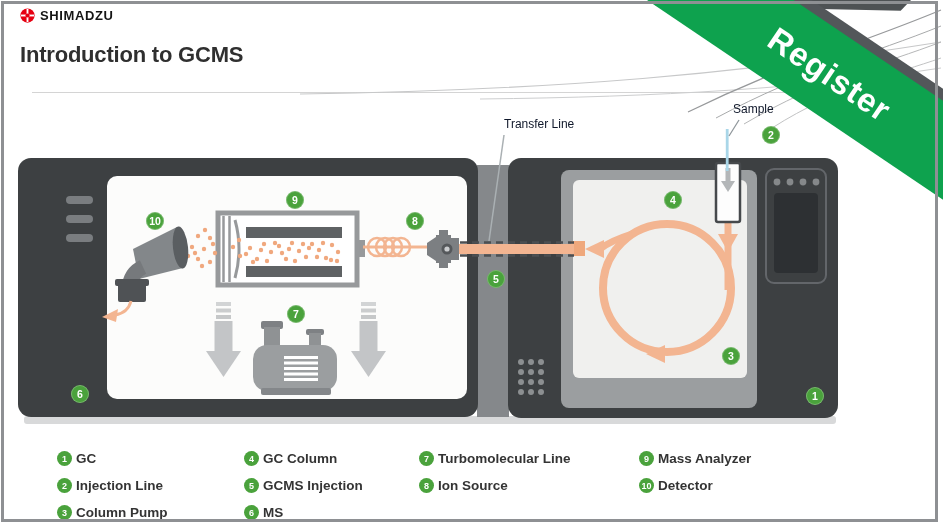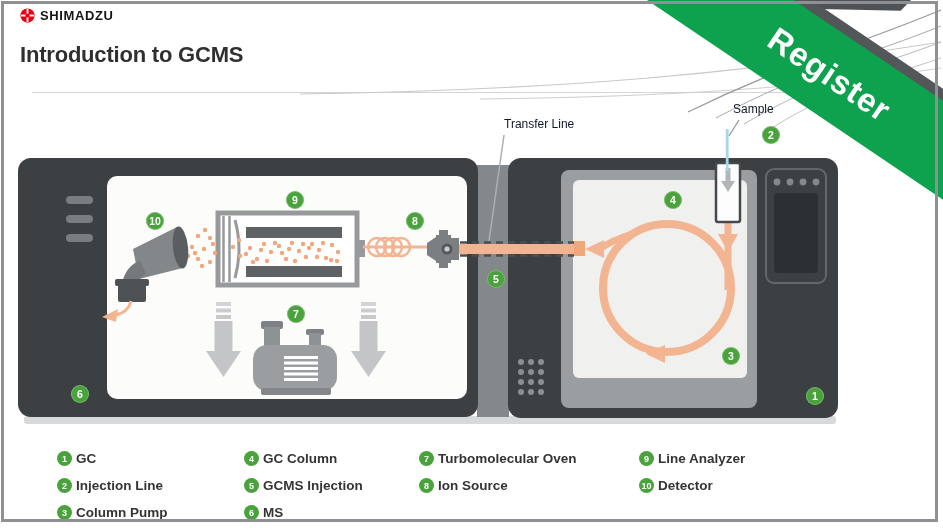--- a/index.html
+++ b/index.html
@@ -315,31 +315,31 @@
         <span class="legend-label">GCMS Injection</span>
       </div>
       <div class="legend-item">
         <span class="legend-num">6</span>
         <span class="legend-label">MS</span>
       </div>
     </div>
     <div class="legend-col c3">
       <div class="legend-item">
         <span class="legend-num">7</span>
-        <span class="legend-label">Turbomolecular Oven</span>
+        <span class="legend-label">Turbomolecular Line</span>
       </div>
       <div class="legend-item">
         <span class="legend-num">8</span>
         <span class="legend-label">Ion Source</span>
       </div>
     </div>
     <div class="legend-col c4">
       <div class="legend-item">
         <span class="legend-num">9</span>
-        <span class="legend-label">Line Analyzer</span>
+        <span class="legend-label">Mass Analyzer</span>
       </div>
       <div class="legend-item">
         <span class="legend-num">10</span>
         <span class="legend-label">Detector</span>
       </div>
     </div>
   </div>
 
   <div class="frame"></div>
 </div>

